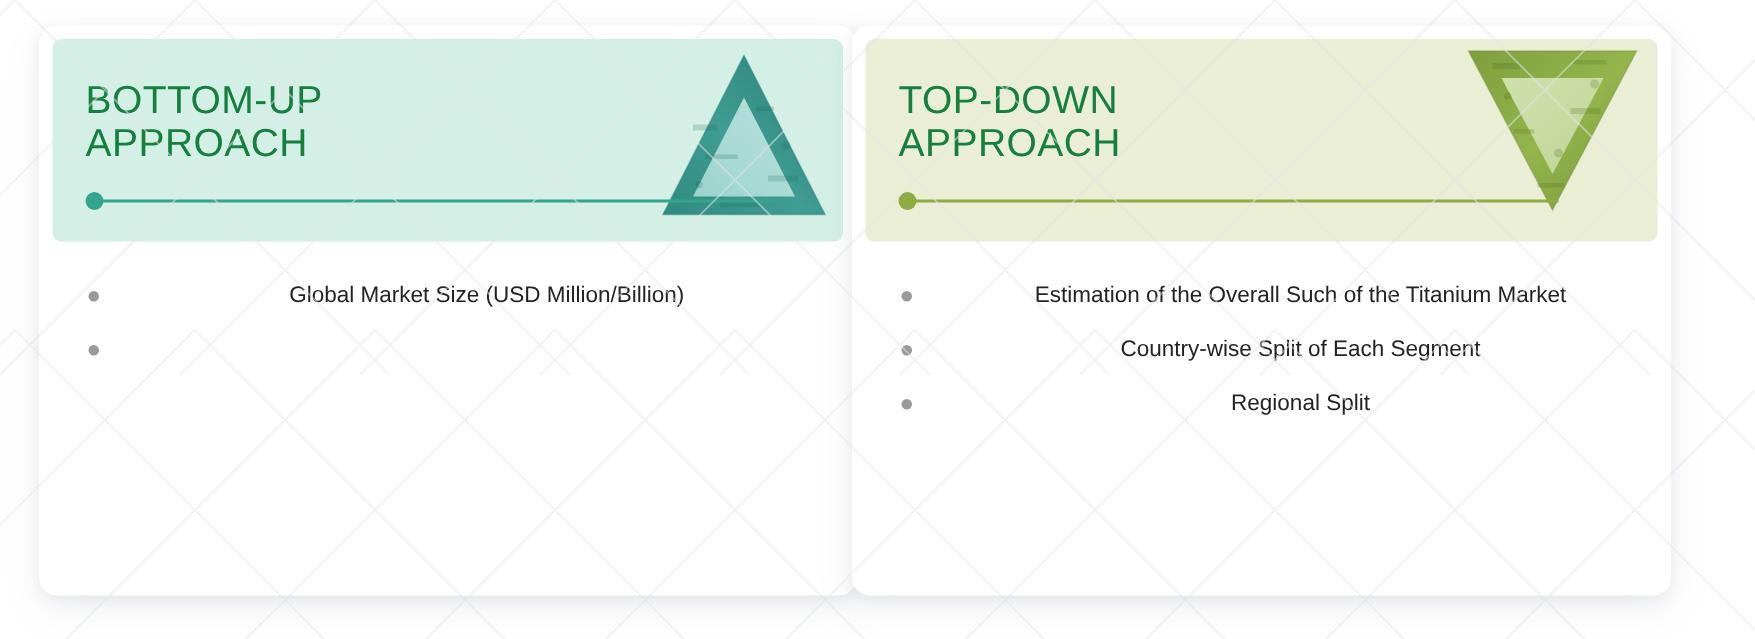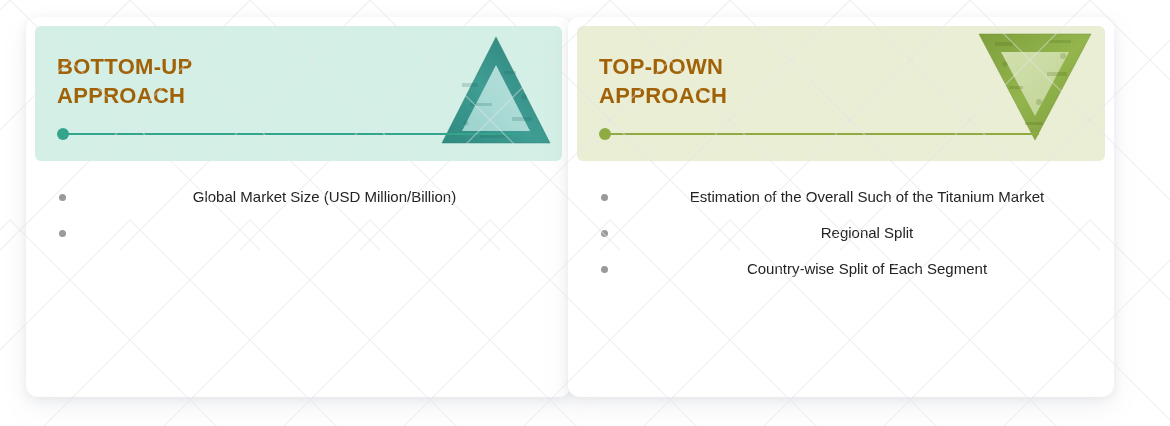--- a/index.html
+++ b/index.html
@@ -63,25 +63,25 @@
     border-radius: 6px;
     overflow: hidden;
   }
   .card--left  .card-header { background: #d4f0e6; }
   .card--right .card-header { background: #e9eed5; }
 
   .card-title {
     position: absolute;
     left: 22px;
     top: 26px;
-    font-size: 22px;
+    font-size: 26px;
     line-height: 29px;
     letter-spacing: 0.3px;
-    color: #a16207;
-    font-weight: 700;
+    color: #15803d;
+    font-weight: 400;
     white-space: pre-line;
     z-index: 3;
   }
 
   
   .accent-rule {
     position: absolute;
     left: 22px;
     bottom: 21px;
     height: 12px;
@@ -249,25 +249,25 @@
 
       </div>
 
       <ul class="bullets">
         <li class="bullet">
           <span class="bullet-dot"></span>
           <span>Estimation of the Overall Such of the Titanium Market</span>
         </li>
         <li class="bullet">
           <span class="bullet-dot"></span>
+          <span>Country-wise Split of Each Segment</span>
+        </li>
+        <li class="bullet">
+          <span class="bullet-dot"></span>
           <span>Regional Split</span>
-        </li>
-        <li class="bullet">
-          <span class="bullet-dot"></span>
-          <span>Country-wise Split of Each Segment</span>
         </li>
       </ul>
 
     </section>
 
   </div>
 
   <svg class="watermark" viewBox="0 0 1170 426" width="1170" height="426" preserveAspectRatio="none">
     <g stroke="#e2e4e8" stroke-width="1.1" fill="none">
       <path d="M -240 470 L 10 220 L 260 470"></path>

